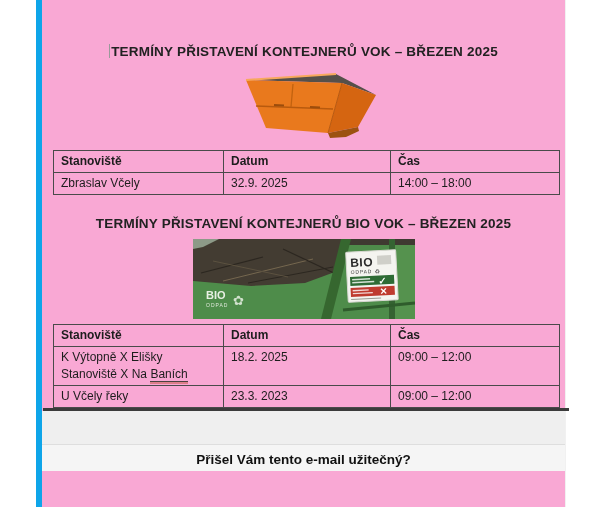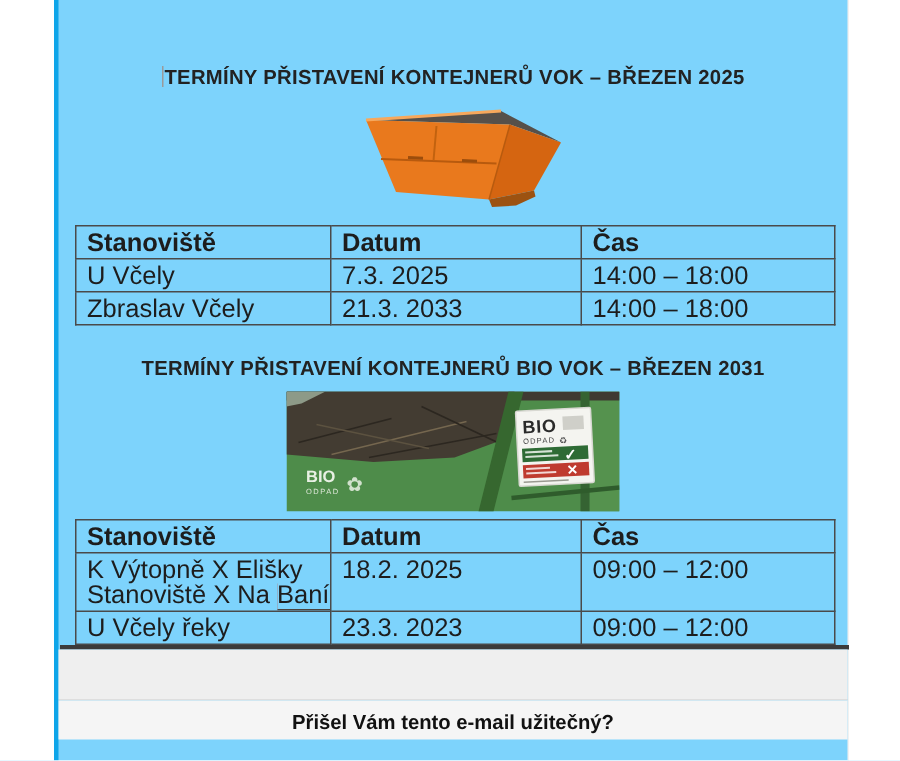--- a/index.html
+++ b/index.html
@@ -4,39 +4,39 @@
 <style>
   html,body { margin:0; padding:0; background:#ffffff; }
   .page {
     position:relative; width:600px; height:507px; overflow:hidden;
     background:#ffffff;
     font-family:"Liberation Sans", sans-serif;
     color:#1d1d1d;
   }
   .content {
     position:absolute; left:36px; top:0; width:530px; height:507px;
-    box-sizing:border-box; background:#7dd3fc;
-    border-left:3px solid #0ea5e9; border-right:1px solid #f1f1f1;
+    box-sizing:border-box; background:#f9a8d4;
+    border-left:6px solid #0ea5e9; border-right:1px solid #f1f1f1;
   }
   .doc-title {
     padding-top:44px; text-align:center;
     font-weight:700; font-size:13.5px; line-height:16px; color:#222;
     letter-spacing:0.2px; position:relative; white-space:nowrap;
   }
   .doc-title.second { padding-top:21px; }
   .caret {
     display:inline-block; width:1px; height:14px; background:#9a9a9a;
     vertical-align:-2px; margin-right:1px;
   }
   .img-wrap { text-align:center; }
   .skip-wrap { margin-top:7px; height:78px; }
   .bio-wrap  { margin-top:7px; height:80px; }
   table.schedule {
     margin:5px 11px 0 11px; width:506px; table-layout:fixed;
-    border-collapse:collapse; font-size:17px;
+    border-collapse:collapse; font-size:12px;
   }
   table.schedule th, table.schedule td {
     border:1px solid #4a4a4a; padding:2px 7px; text-align:left;
     line-height:17px; vertical-align:top; overflow:hidden; white-space:nowrap;
   }
   table.schedule th { font-weight:700; }
   .misspell {
     border-bottom:1px solid #4a423e;
     box-shadow:0 2px 0 rgba(196,90,74,0.55);
     margin-top:19px;
@@ -81,33 +81,28 @@
         </colgroup>
       <thead>
         <tr>
           <th>Stanoviště</th>
           <th>Datum</th>
           <th>Čas</th>
         </tr>
       </thead>
       <tbody>
         <tr>
-          <td>U Včely</td>
-          <td>7.3. 2025</td>
-          <td>14:00 – 18:00</td>
-        </tr>
-        <tr>
           <td>Zbraslav Včely</td>
-          <td>21.3. 2033</td>
+          <td>32.9. 2025</td>
           <td>14:00 – 18:00</td>
         </tr>
       </tbody>
     </table>
 
-    <div class="doc-title second"><span>TERMÍNY PŘISTAVENÍ KONTEJNERŮ BIO VOK – BŘEZEN 2031</span></div>
+    <div class="doc-title second"><span>TERMÍNY PŘISTAVENÍ KONTEJNERŮ BIO VOK – BŘEZEN 2025</span></div>
 
     <div class="img-wrap bio-wrap">
       <svg width="222" height="80" viewBox="0 0 222 80">
         <rect width="222" height="80" fill="#4e8c4a"></rect>
         <rect x="202" y="0" width="20" height="80" fill="#55924e"></rect>
         <rect x="0" y="0" width="222" height="6" fill="#3f3a31"></rect>
         <polygon points="0,0 152,0 150,30 112,44 58,47 0,42" fill="#433c32"></polygon>
         <polygon points="0,0 26,0 10,8 0,10" fill="#8d9a88"></polygon>
         <line x1="8" y1="34" x2="70" y2="18" stroke="#2c2720" stroke-width="1.2"></line>
         <line x1="30" y1="42" x2="120" y2="20" stroke="#75674f" stroke-width="1"></line>

